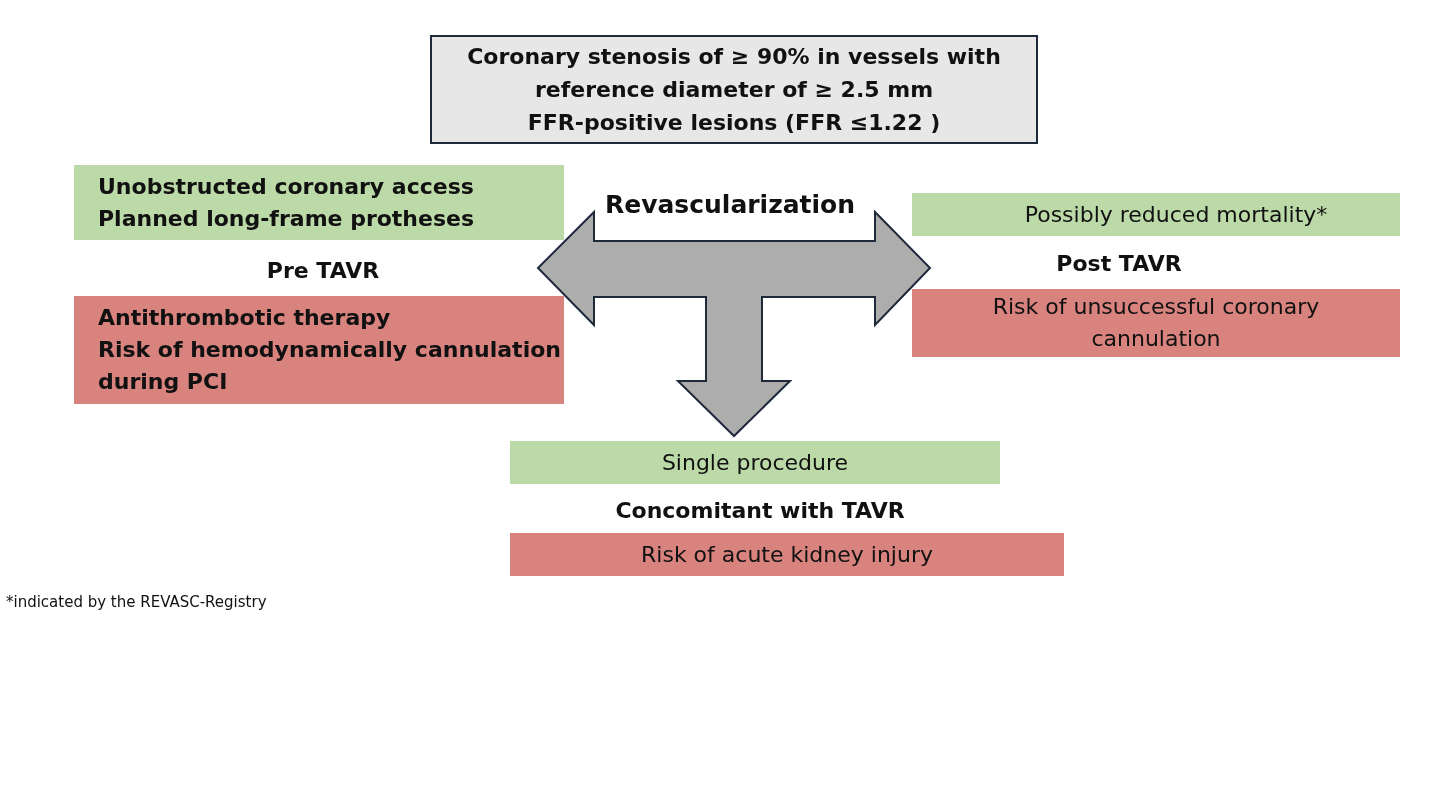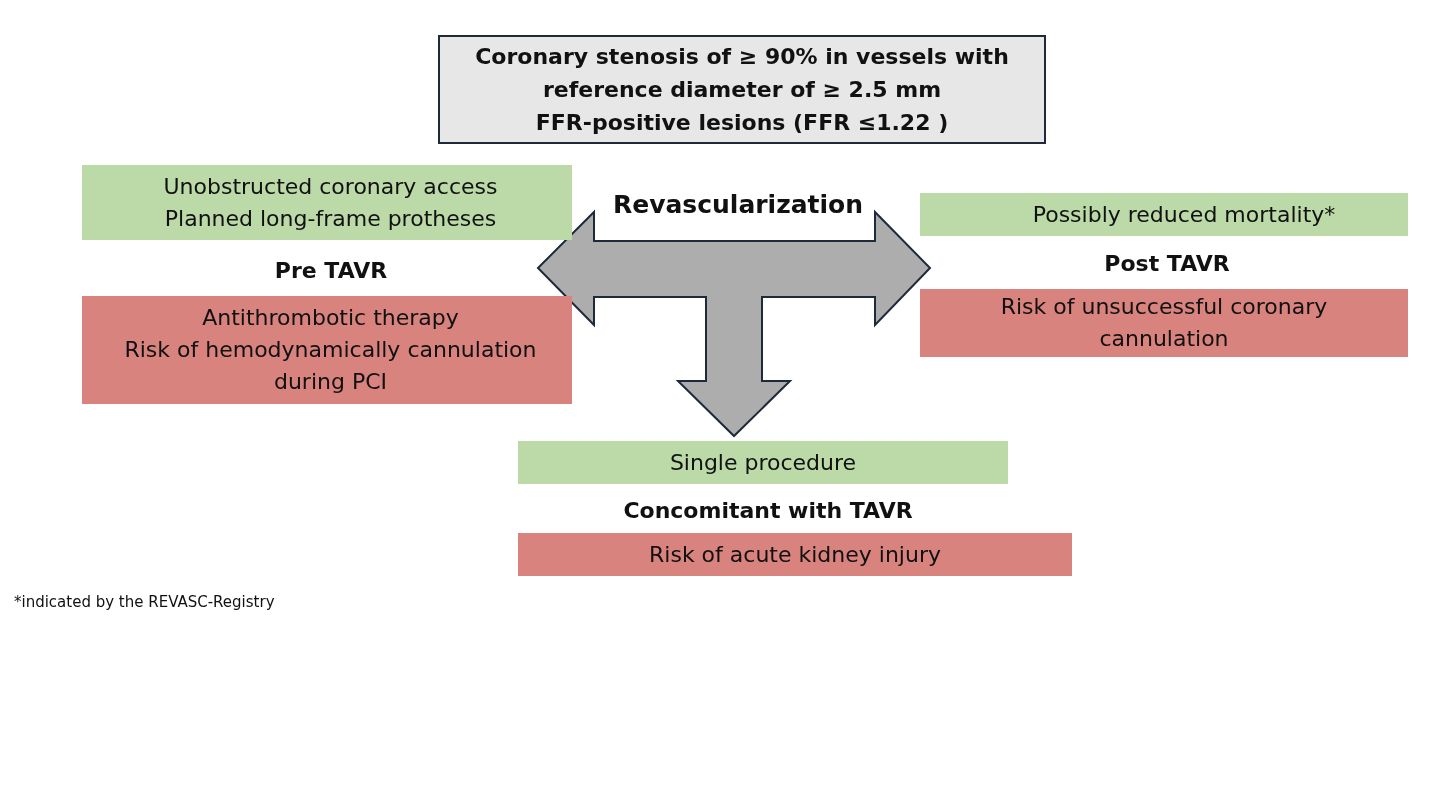--- a/index.html
+++ b/index.html
@@ -1,30 +1,30 @@
 <!DOCTYPE html>
 <html><head>
   <meta charset="utf-8">
   <style>
     html, body { margin: 0; padding: 0; }
     body {
       width: 1440px; height: 810px; background: #ffffff; position: relative; overflow: hidden;
       font-family: "DejaVu Sans", "Liberation Sans", sans-serif; color: #111111;
     }
-    .abs { position: absolute; box-sizing: border-box; margin-left: 8px; }
+    .abs { position: absolute; box-sizing: border-box; }
     .criteria {
       left: 430px; top: 35px; width: 608px; height: 109px;
       background: #e7e7e7; border: 2px solid #1e2a3a;
       display: flex; flex-direction: column; align-items: center; justify-content: center;
       font-weight: bold; font-size: 22px; line-height: 33px; text-align: center;
     }
     .box { display: flex; flex-direction: column; justify-content: center; font-size: 22px; line-height: 32px; }
     .green { background: #bcd9a8; }
     .red { background: #d9837e; }
-    .left-align { padding-left: 7px; align-items: center; }
+    .left-align { padding-left: 24px; align-items: flex-start; font-weight: bold; }
     .center-align { align-items: center; text-align: center; }
     .label { font-weight: bold; font-size: 22px; text-align: center; }
     .footnote { left: 6px; top: 593px; font-size: 15px; }
     svg.arrow { position: absolute; left: 0; top: 0; }
   </style>
 </head>
 <body>
 
 <div class="abs criteria" style="background: rgb(231, 231, 231);">
   <div>Coronary stenosis of ≥ 90% in vessels with</div>
@@ -44,21 +44,21 @@
 <div class="abs label" style="left:74px; top:258px; width:498px;">Pre TAVR</div>
 <div class="abs box red left-align" style="left: 74px; top: 296px; width: 490px; height: 108px; background: rgb(217, 131, 126);">
   <div>Antithrombotic therapy</div>
   <div>Risk of hemodynamically cannulation</div>
   <div>during PCI</div>
 </div>
 
 <div class="abs box green center-align" style="left: 912px; top: 193px; width: 488px; height: 43px; background: rgb(188, 217, 168); padding-left: 40px;">
   <div>Possibly reduced mortality*</div>
 </div>
-<div class="abs label" style="left:908px; top:251px; width:502px;">Post TAVR</div>
+<div class="abs label" style="left:868px; top:251px; width:502px;">Post TAVR</div>
 <div class="abs box red center-align" style="left: 912px; top: 289px; width: 488px; height: 68px; background: rgb(217, 131, 126);">
   <div>Risk of unsuccessful coronary</div>
   <div>cannulation</div>
 </div>
 
 <div class="abs box green center-align" style="left: 510px; top: 441px; width: 490px; height: 43px; background: rgb(188, 217, 168);">
   <div>Single procedure</div>
 </div>
 <div class="abs label" style="left:510px; top:498px; width:500px;">Concomitant with TAVR</div>
 <div class="abs box red center-align" style="left: 510px; top: 533px; width: 554px; height: 43px; background: rgb(217, 131, 126);">

